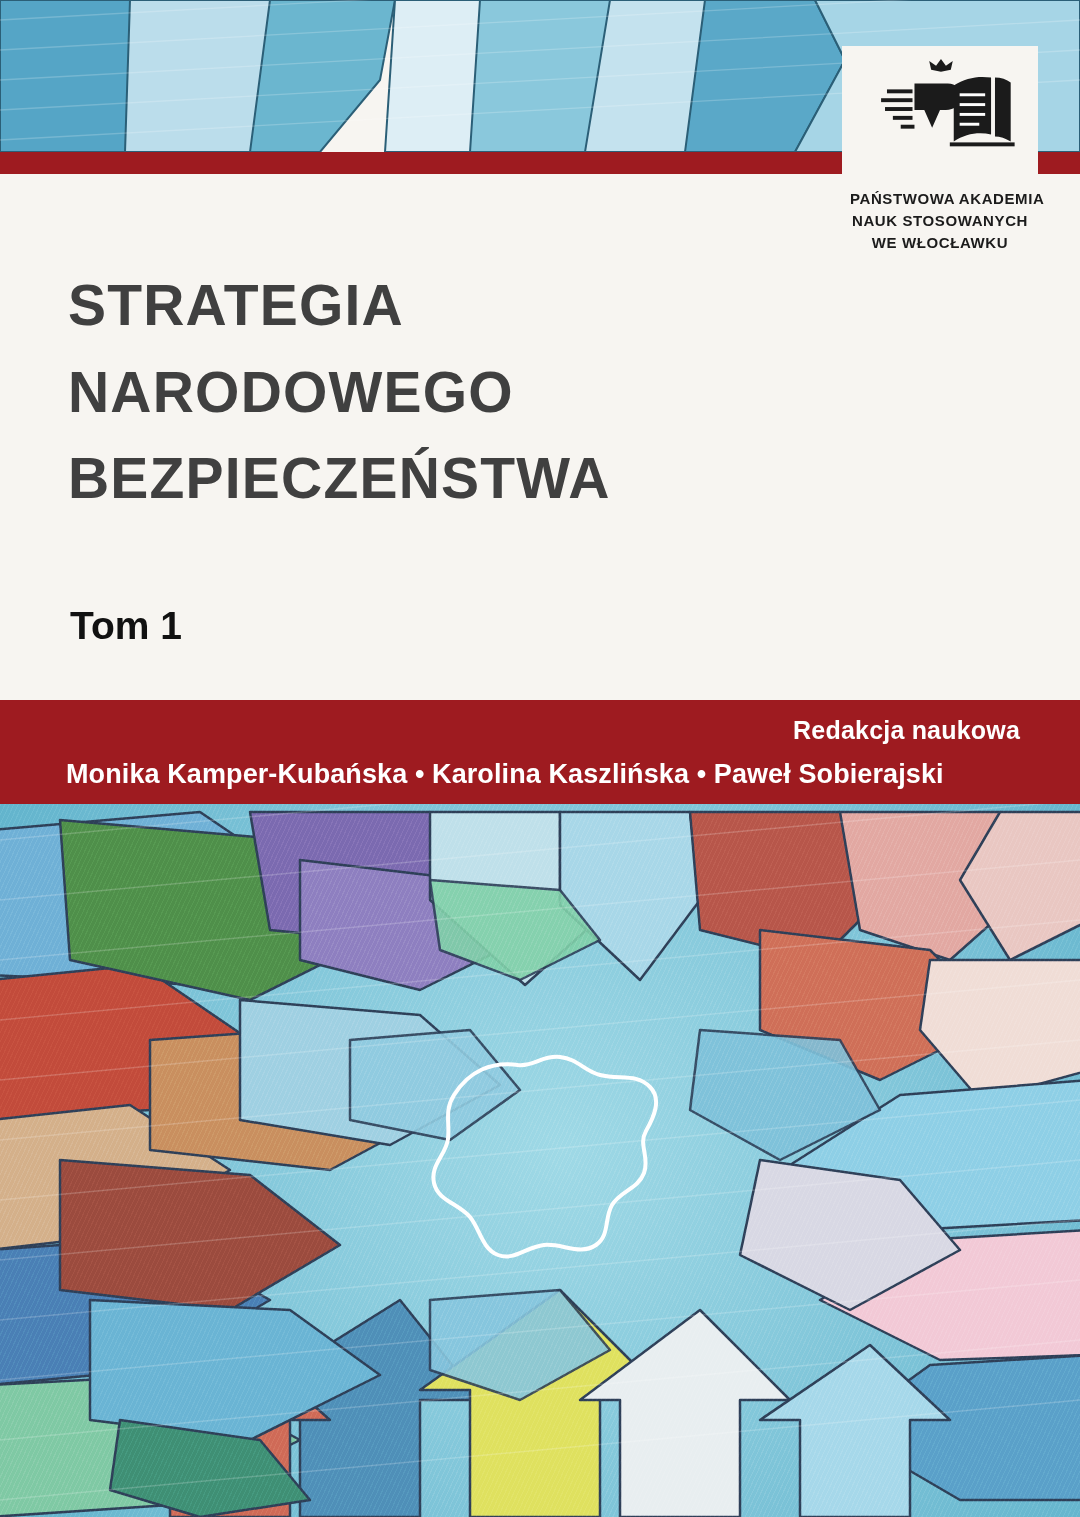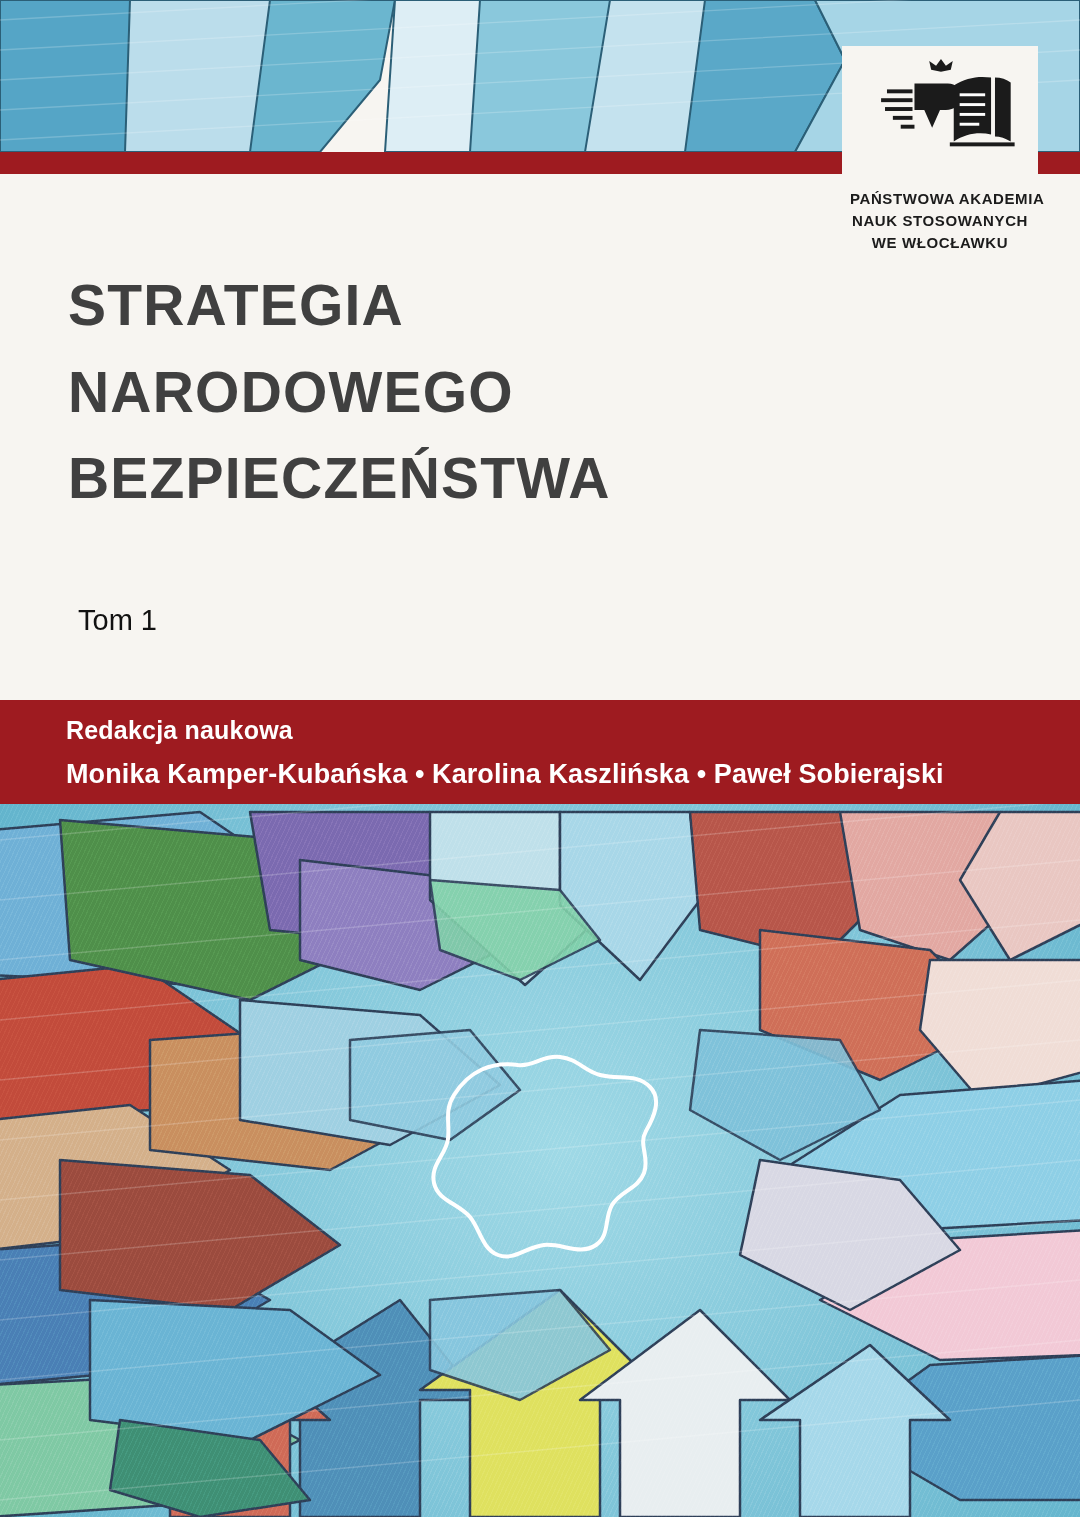--- a/index.html
+++ b/index.html
@@ -109,38 +109,38 @@
     line-height: 1.52;
     text-transform: uppercase;
   }
   .title-line { display: block; }
 
   .volume {
     position: absolute;
     left: 70px;
     top: 604px;
     color: #111111;
-    font-size: 29px;
-    font-weight: normal;
-    margin-left: 8px;
+    font-size: 39px;
+    font-weight: bold;
   }
 
   .editors {
     position: absolute;
     left: 0; right: 0;
     top: 700px;
     height: 104px;
     padding: 16px 60px 0 66px;
     box-sizing: border-box;
     color: #ffffff;
   }
   .editors-label {
     font-size: 25px;
     font-weight: bold;
     letter-spacing: 0.2px;
+    text-align: right;
   }
   .editors-names {
     margin-top: 14px;
     font-size: 27px;
     font-weight: bold;
     letter-spacing: 0.1px;
   }
 
   
   .poland {

